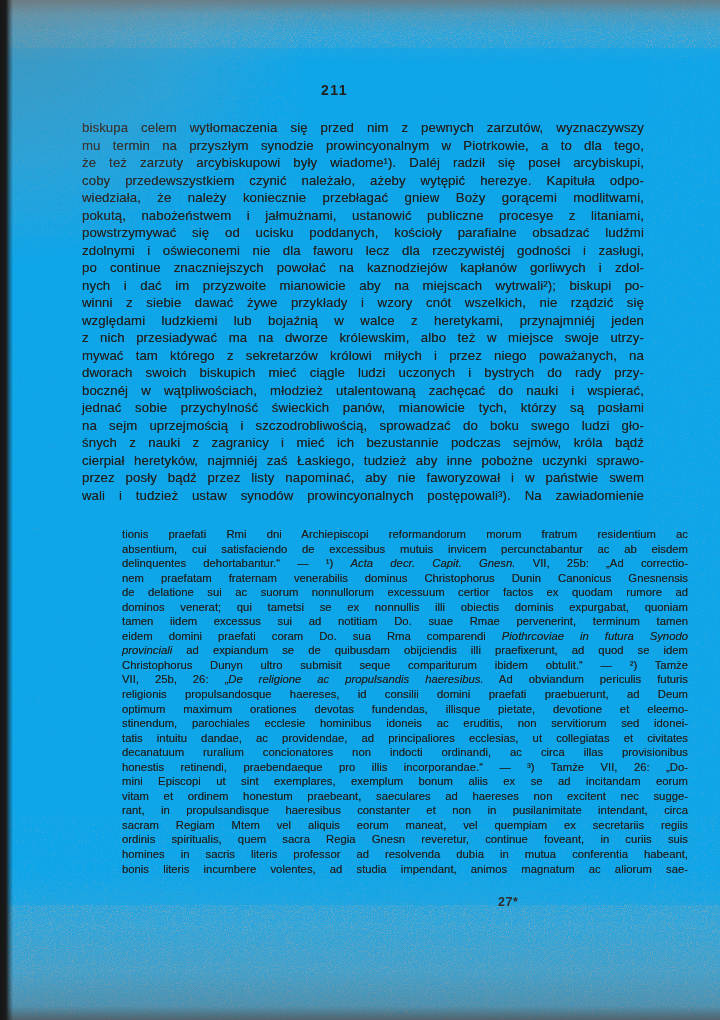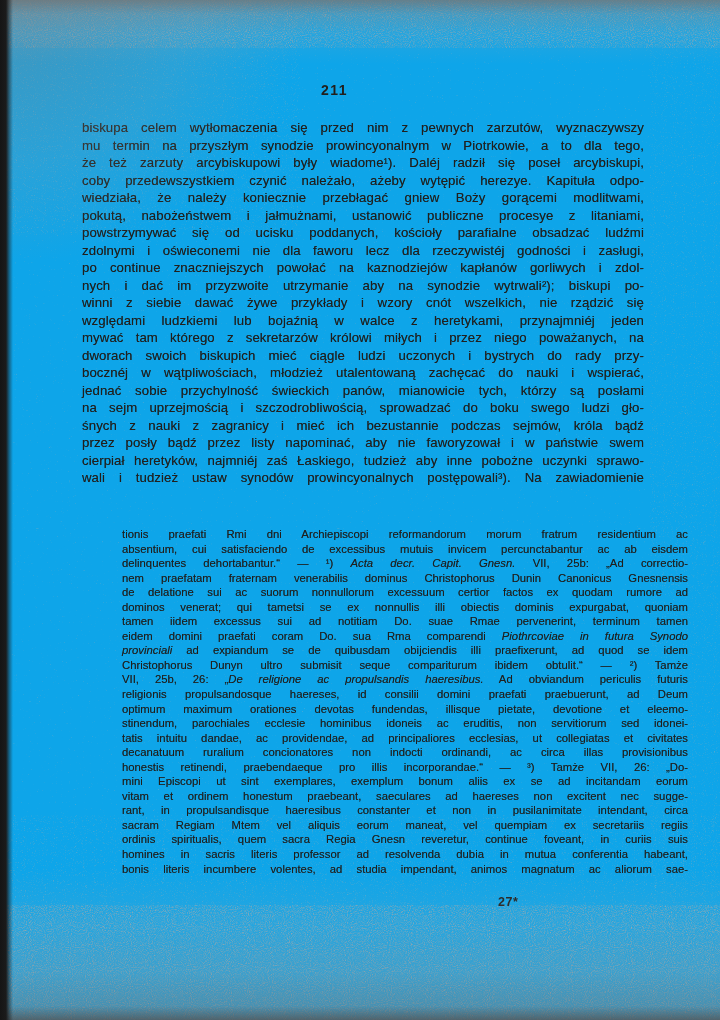--- a/index.html
+++ b/index.html
@@ -64,31 +64,32 @@
   <div class="body-text" id="body-text">
       <div class="bline"><span>biskupa celem wytłomaczenia się przed nim z pewnych zarzutów, wyznaczywszy</span></div>
       <div class="bline"><span>mu termin na przyszłym synodzie prowincyonalnym w Piotrkowie, a to dla tego,</span></div>
       <div class="bline"><span>że też zarzuty arcybiskupowi były wiadome¹). Daléj radził się poseł arcybiskupi,</span></div>
       <div class="bline"><span>coby przedewszystkiem czynić należało, ażeby wytępić herezye. Kapituła odpo-</span></div>
       <div class="bline"><span>wiedziała, że należy koniecznie przebłagać gniew Boży gorącemi modlitwami,</span></div>
       <div class="bline"><span>pokutą, nabożeństwem i jałmużnami, ustanowić publiczne procesye z litaniami,</span></div>
       <div class="bline"><span>powstrzymywać się od ucisku poddanych, kościoły parafialne obsadzać ludźmi</span></div>
       <div class="bline"><span>zdolnymi i oświeconemi nie dla faworu lecz dla rzeczywistéj godności i zasługi,</span></div>
       <div class="bline"><span>po continue znaczniejszych powołać na kaznodziejów kapłanów gorliwych i zdol-</span></div>
-      <div class="bline"><span>nych i dać im przyzwoite utrzymanie aby na synodzie wytrwali²); biskupi po-</span></div>
+      <div class="bline"><span>nych i dać im przyzwoite mianowicie aby na miejscach wytrwali²); biskupi po-</span></div>
       <div class="bline"><span>winni z siebie dawać żywe przykłady i wzory cnót wszelkich, nie rządzić się</span></div>
       <div class="bline"><span>względami ludzkiemi lub bojaźnią w walce z heretykami, przynajmniéj jeden</span></div>
+      <div class="bline"><span>z nich przesiadywać ma na dworze królewskim, albo też w miejsce swoje utrzy-</span></div>
       <div class="bline"><span>mywać tam którego z sekretarzów królowi miłych i przez niego poważanych, na</span></div>
       <div class="bline"><span>dworach swoich biskupich mieć ciągle ludzi uczonych i bystrych do rady przy-</span></div>
       <div class="bline"><span>bocznéj w wątpliwościach, młodzież utalentowaną zachęcać do nauki i wspierać,</span></div>
       <div class="bline"><span>jednać sobie przychylność świeckich panów, mianowicie tych, którzy są posłami</span></div>
       <div class="bline"><span>na sejm uprzejmością i szczodrobliwością, sprowadzać do boku swego ludzi gło-</span></div>
       <div class="bline"><span>śnych z nauki z zagranicy i mieć ich bezustannie podczas sejmów, króla bądź</span></div>
+      <div class="bline"><span>cierpiał heretyków, najmniéj zaś Łaskiego, tudzież aby inne pobożne uczynki sprawo-</span></div>
       <div class="bline"><span>przez posły bądź przez listy napominać, aby nie faworyzował i w państwie swem</span></div>
-      <div class="bline"><span>cierpiał heretyków, najmniéj zaś Łaskiego, tudzież aby inne pobożne uczynki sprawo-</span></div>
       <div class="bline"><span>wali i tudzież ustaw synodów prowincyonalnych postępowali³). Na zawiadomienie</span></div>
     </div>
 
   <div class="footnotes" id="footnotes">
       <div class="fline"><span>tionis praefati Rmi dni Archiepiscopi reformandorum morum fratrum residentium ac</span></div>
       <div class="fline"><span>absentium, cui satisfaciendo de excessibus mutuis invicem percunctabantur ac ab eisdem</span></div>
       <div class="fline"><span>delinquentes dehortabantur.“ — ¹) </span><em>Acta decr. Capit. Gnesn.</em><span> VII, 25b: „Ad correctio-</span></div>
       <div class="fline"><span>nem praefatam fraternam venerabilis dominus Christophorus Dunin Canonicus Gnesnensis</span></div>
       <div class="fline"><span>de delatione sui ac suorum nonnullorum excessuum certior factos ex quodam rumore ad</span></div>
       <div class="fline"><span>dominos venerat; qui tametsi se ex nonnullis illi obiectis dominis expurgabat, quoniam</span></div>

